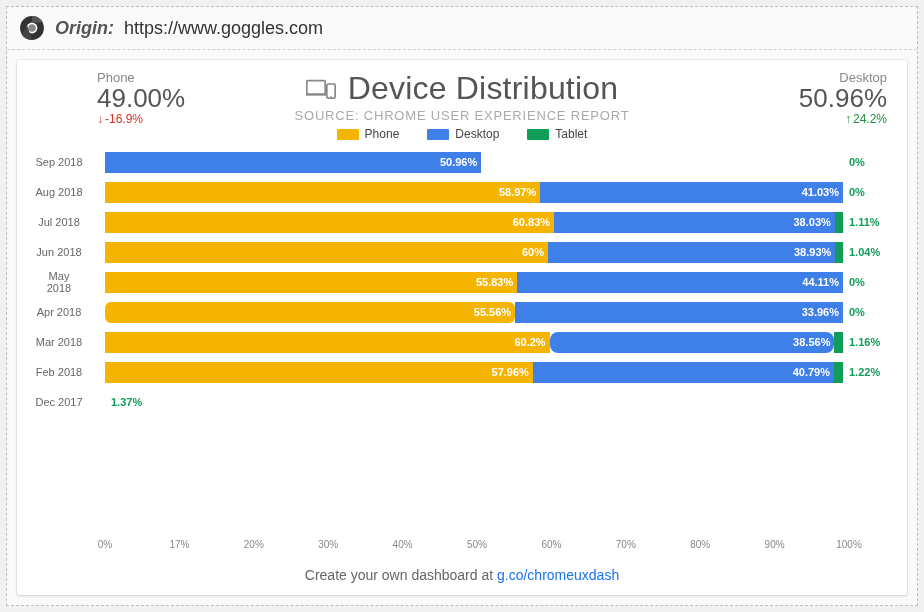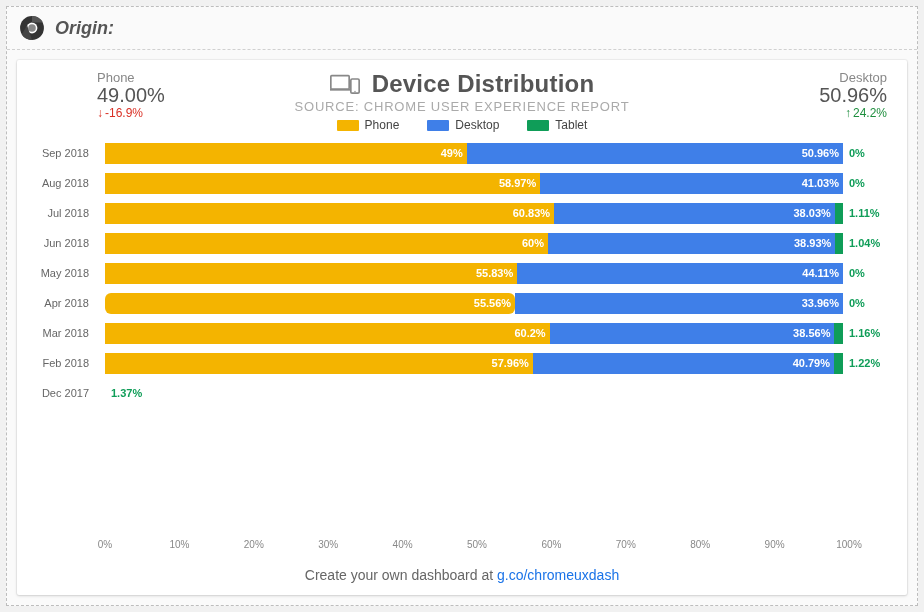--- a/index.html
+++ b/index.html
@@ -30,42 +30,42 @@
     margin: 10px;
     flex: 1;
     background: #fff;
     box-shadow: 0 1px 3px rgba(0,0,0,0.15), 0 0 0 1px rgba(0,0,0,0.04);
     border-radius: 2px;
     display: flex; flex-direction: column;
     padding: 10px 18px 8px 18px;
     position: relative;
   }
   .title-row { display: flex; justify-content: center; align-items: center; gap: 12px; }
-  .title { font-size: 24px; font-weight: 700; color: #555; letter-spacing: 0.2px; }
+  .title { font-size: 32px; font-weight: 400; color: #555; letter-spacing: 0.2px; }
   .devices-icon { width: 30px; height: 22px; }
   .subtitle { text-align: center; font-size: 13px; letter-spacing: 0.8px; color: #aaa; margin-top: 1px; text-transform: uppercase;}
   .metrics { position: absolute; top: 10px; left: 0; right: 0; display: flex; justify-content: space-between; padding: 0 20px 0 80px; pointer-events:none;}
   .metric-left, .metric-right { display: flex; flex-direction: column; }
   .metric-right { align-items: flex-end; }
   .metric-label { font-size: 13px; color: #888; font-weight: 400;}
-  .metric-value { font-size: 20px; color: #555; font-weight: 300; line-height: 1.05;}
+  .metric-value { font-size: 26px; color: #555; font-weight: 300; line-height: 1.05;}
   .metric-delta { font-size: 12px; display:flex; align-items:center; gap:2px;}
   .delta-down { color: #d93025; }
   .delta-up { color: #1e8e3e; }
   .legend { display:flex; justify-content:center; gap: 28px; margin-top: 4px; margin-bottom: 4px; font-size: 12px; color:#444;}
   .legend-item { display:flex; align-items:center; gap:6px;}
   .swatch { width: 22px; height: 11px; border-radius:1px;}
   .sw-phone { background:#f4b400; }
   .sw-desktop { background:#3f7fe8; }
   .sw-tablet { background:#0f9d58; }
 
   .chart { flex:1; display:flex; flex-direction:column; margin-top: 2px;}
   .rows { flex:1; display:flex; flex-direction:column; position:relative;}
   .row { display:flex; align-items:center; height: 30px; }
-  .row-label { width: 70px; font-size: 11px; color:#666; text-align:right; padding-right: 16px; flex:0 0 auto;}
+  .row-label { width: 70px; font-size: 11px; color:#666; text-align:center; padding-right: 22px; flex:0 0 auto;}
   .bar-area { flex:1; position:relative; height: 21px; display:flex; align-items:stretch; }
   .seg { display:flex; align-items:center; font-size:11px; font-weight:600; color:#fff; overflow:visible; white-space:nowrap; }
   .seg-phone { background:#f4b400; justify-content:flex-end; padding-right:4px;}
   .seg-desktop { background:#3f7fe8; justify-content:flex-end; padding-right:4px;}
   .seg-tablet { background:#0f9d58; }
   .tablet-label { font-size:11px; color:#0f9d58; font-weight:600; margin-left:6px; width:40px; flex:0 0 auto; text-align:left;}
   .axis { display:flex; margin-top:2px; }
   .axis-spacer { width:70px; flex:0 0 auto;}
   .axis-ticks { flex:1; position:relative; height:18px; }
   .tick { position:absolute; top:0; font-size:10px; color:#888; transform:translateX(-50%);}
@@ -78,20 +78,21 @@
 <div class="outer">
   <div class="origin-bar">
     <svg class="chrome-icon" viewBox="0 0 48 48">
       <circle cx="24" cy="24" r="22" fill="#333"></circle>
       <circle cx="24" cy="24" r="10" fill="#fff"></circle>
       <circle cx="24" cy="24" r="7" fill="#888"></circle>
       <path d="M24 14 L44 14 A22 22 0 0 0 24 2 Z" fill="#555"></path>
       <path d="M15 19 L5 36 A22 22 0 0 0 24 46 Z" fill="#444"></path>
     </svg>
     <span class="origin-label">Origin:</span>
+    <span class="origin-url">https://www.goggles.com</span>
   </div>
 
   <div class="card">
     <div class="metrics">
       <div class="metric-left">
         <span class="metric-label">Phone</span>
         <span class="metric-value">49.00%</span>
         <span class="metric-delta delta-down">
           <span>↓</span>
           <span>-16.9%</span>
@@ -131,21 +132,20 @@
           <span class="swatch sw-tablet"></span>
           <span>Tablet</span>
         </div>
     </div>
 
     <div class="chart">
       <div class="rows" id="rows">
           <div class="row">
             <div class="row-label">Sep 2018</div>
             <div class="bar-area">
-              <div class="seg seg-phone" style="width: 49.0196%;">49%</div>
               <div class="seg seg-desktop" style="width: 50.9804%;">50.96%</div>
               <div class="seg seg-tablet" style="width: 0%;"></div>
             </div>
             <div class="tablet-label">0%</div>
           </div>
           <div class="row">
             <div class="row-label">Aug 2018</div>
             <div class="bar-area">
               <div class="seg seg-phone" style="width: 58.97%;">58.97%</div>
               <div class="seg seg-desktop" style="width: 41.03%;">41.03%</div>
@@ -186,21 +186,21 @@
               <div class="seg seg-phone" style="width: 55.5767%; border-radius: 6px;">55.56%</div>
               <div class="seg seg-desktop" style="width: 44.4233%;">33.96%</div>
               <div class="seg seg-tablet" style="width: 0%;"></div>
             </div>
             <div class="tablet-label">0%</div>
           </div>
           <div class="row">
             <div class="row-label">Mar 2018</div>
             <div class="bar-area">
               <div class="seg seg-phone" style="width: 60.2482%;">60.2%</div>
-              <div class="seg seg-desktop" style="width: 38.5909%;">38.56%</div>
+              <div class="seg seg-desktop" style="width: 38.5909%; border-radius: 8px;">38.56%</div>
               <div class="seg seg-tablet" style="width: 1.16093%;"></div>
             </div>
             <div class="tablet-label">1.16%</div>
           </div>
           <div class="row">
             <div class="row-label">Feb 2018</div>
             <div class="bar-area">
               <div class="seg seg-phone" style="width: 57.9774%;">57.96%</div>
               <div class="seg seg-desktop" style="width: 40.8022%;">40.79%</div>
               <div class="seg seg-tablet" style="width: 1.22037%;"></div>
@@ -209,21 +209,21 @@
           </div>
           <div class="row">
             <div class="row-label">Dec 2017</div>
             <div class="tablet-label">1.37%</div>
           </div>
         </div>
       <div class="axis">
         <div class="axis-spacer"></div>
         <div class="axis-ticks" id="axis-ticks" style="margin-right:40px;">
             <span class="tick" style="left: 0%;">0%</span>
-            <span class="tick" style="left: 10%;">10%</span>
+            <span class="tick" style="left: 10%;">17%</span>
             <span class="tick" style="left: 20%;">20%</span>
             <span class="tick" style="left: 30%;">30%</span>
             <span class="tick" style="left: 40%;">40%</span>
             <span class="tick" style="left: 50%;">50%</span>
             <span class="tick" style="left: 60%;">60%</span>
             <span class="tick" style="left: 70%;">70%</span>
             <span class="tick" style="left: 80%;">80%</span>
             <span class="tick" style="left: 90%;">90%</span>
             <span class="tick" style="left: 100%;">100%</span>
           </div>

